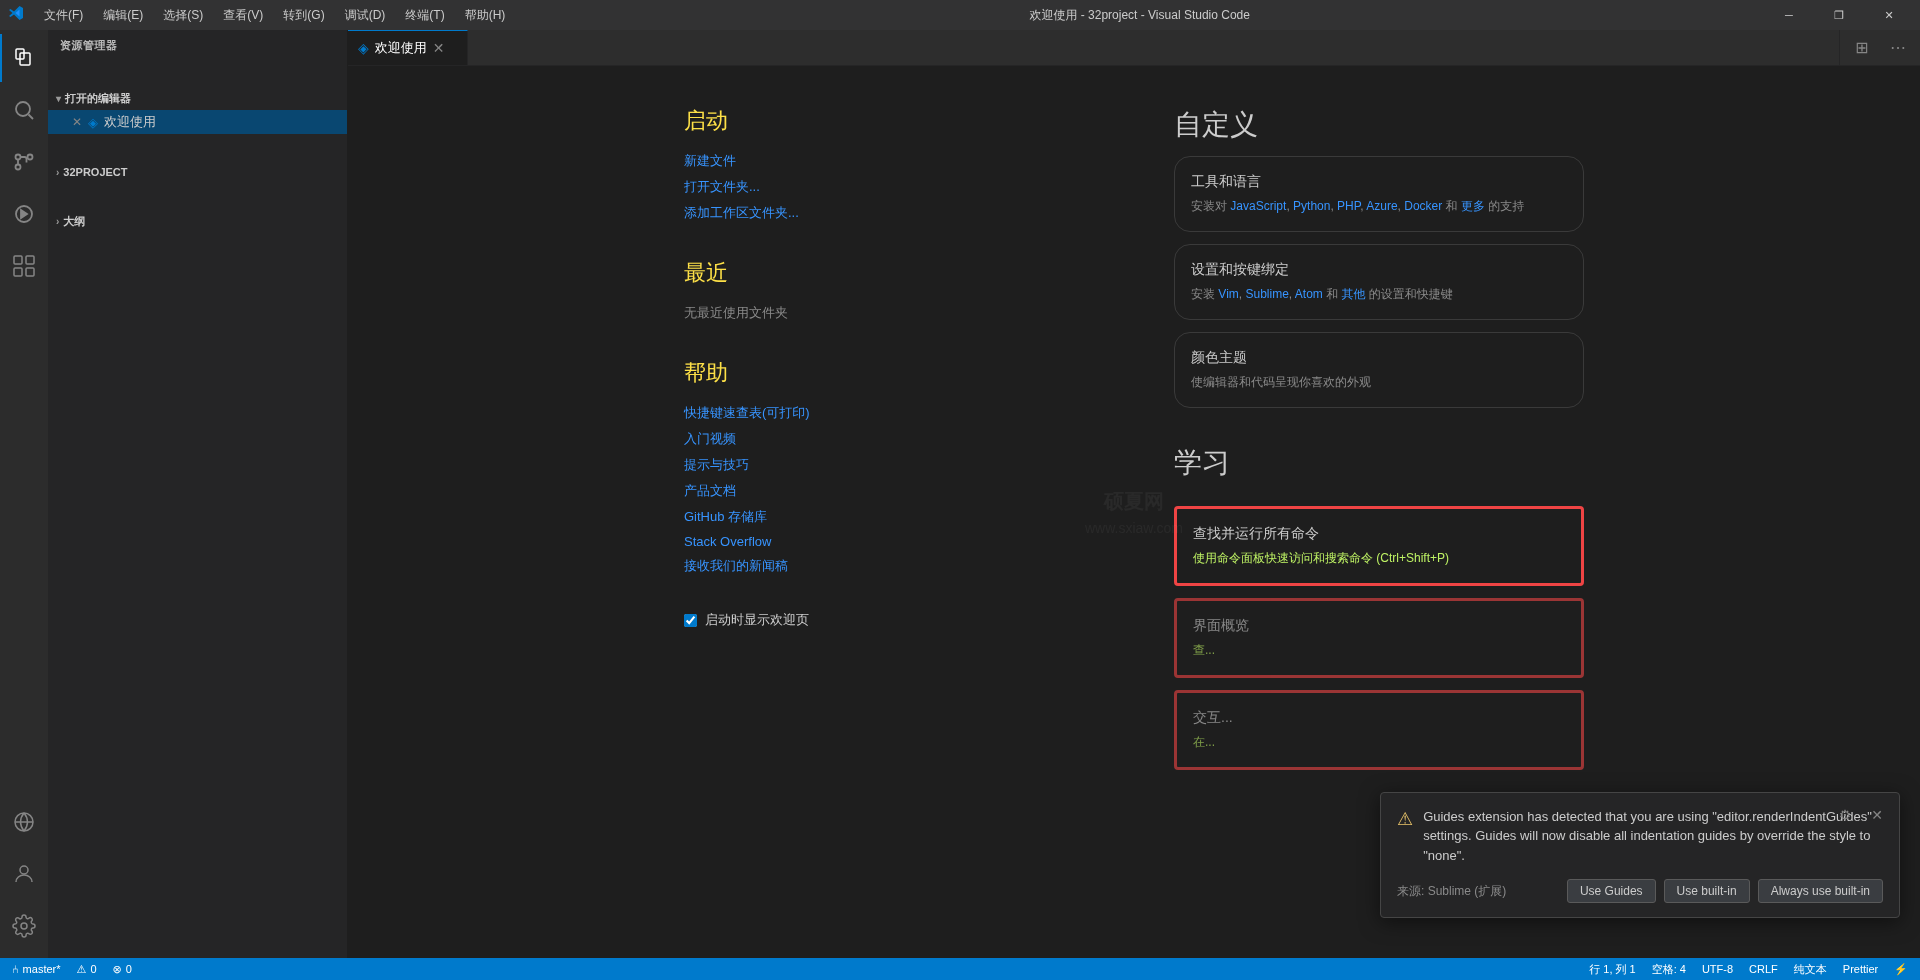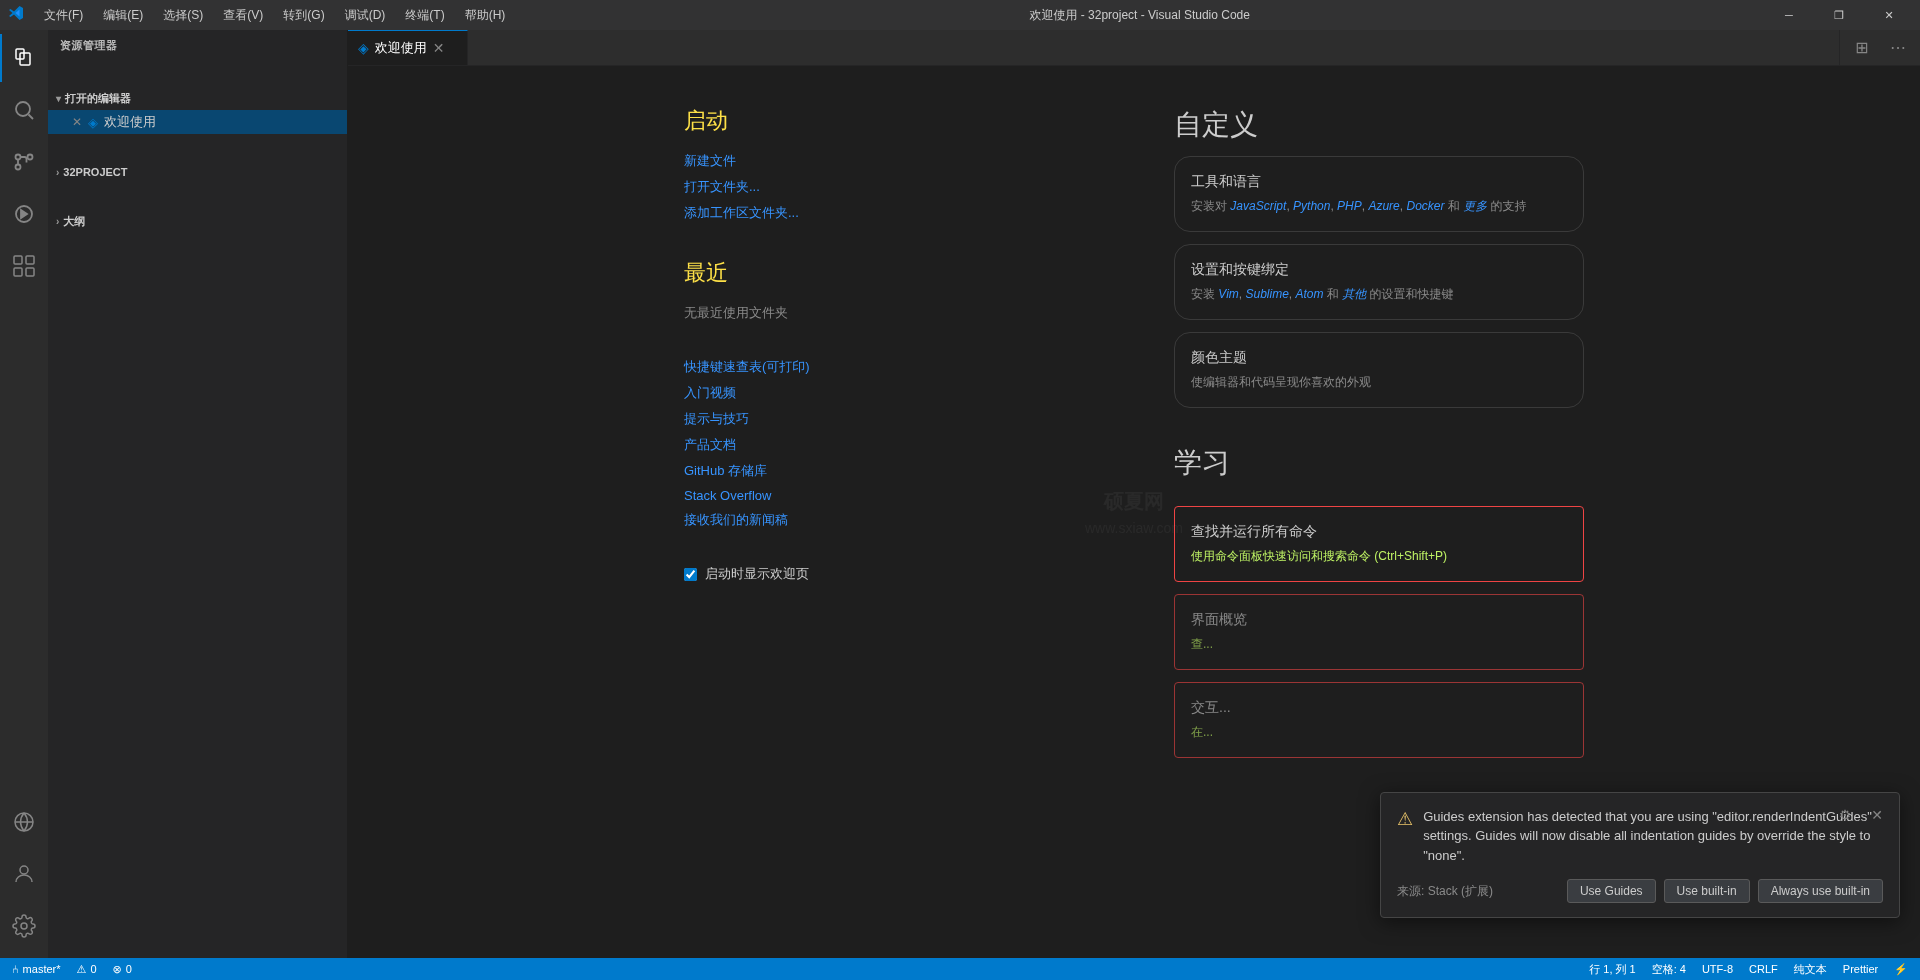--- a/index.html
+++ b/index.html
@@ -291,25 +291,24 @@
     }
     .customize-item-desc {
       color: #8a8a8a;
       font-size: 12px;
       line-height: 1.5;
     }
     .customize-item-desc a {
       color: #3794ff;
       cursor: pointer;
       text-decoration: none;
-      font-style: italic;
     }
     .learn-item {
       padding: 16px;
-      border: 1px solid #ef4444;
+      border: 3px solid #ef4444;
       border-radius: 4px;
       margin-bottom: 12px;
       cursor: pointer;
     }
     .learn-item-title {
       color: #cccccc;
       font-size: 14px;
       margin-bottom: 6px;
     }
     .learn-item-desc {
@@ -590,20 +589,21 @@
             <a class="section-link">打开文件夹...</a>
             <a class="section-link">添加工作区文件夹...</a>
           </div>
 
           <div class="welcome-section">
             <div class="section-title">最近</div>
             <div class="section-text">无最近使用文件夹</div>
           </div>
 
           <div class="welcome-section">
+            <div class="section-title">帮助</div>
             <a class="section-link">快捷键速查表(可打印)</a>
             <a class="section-link">入门视频</a>
             <a class="section-link">提示与技巧</a>
             <a class="section-link">产品文档</a>
             <a class="section-link">GitHub 存储库</a>
             <a class="section-link">Stack Overflow</a>
             <a class="section-link">接收我们的新闻稿</a>
           </div>
 
           <div class="checkbox-row">
@@ -666,21 +666,21 @@
           </div>
           <div class="notif-icon-btn">
             <span>✕</span>
           </div>
         </div>
         <div class="notification-header">
           <span class="notification-icon">⚠</span>
           <span class="notification-text">Guides extension has detected that you are using "editor.renderIndentGuides" settings. Guides will now disable all indentation guides by override the style to "none".</span>
         </div>
         <div class="notification-actions">
-          <span class="notification-source">来源: Stack (扩展)</span>
+          <span class="notification-source">来源: Sublime (扩展)</span>
           <button class="notif-btn">Use Guides</button>
           <button class="notif-btn">Use built-in</button>
           <button class="notif-btn">Always use built-in</button>
         </div>
       </div>
 
     </div>
 
   </div>
 </div>

